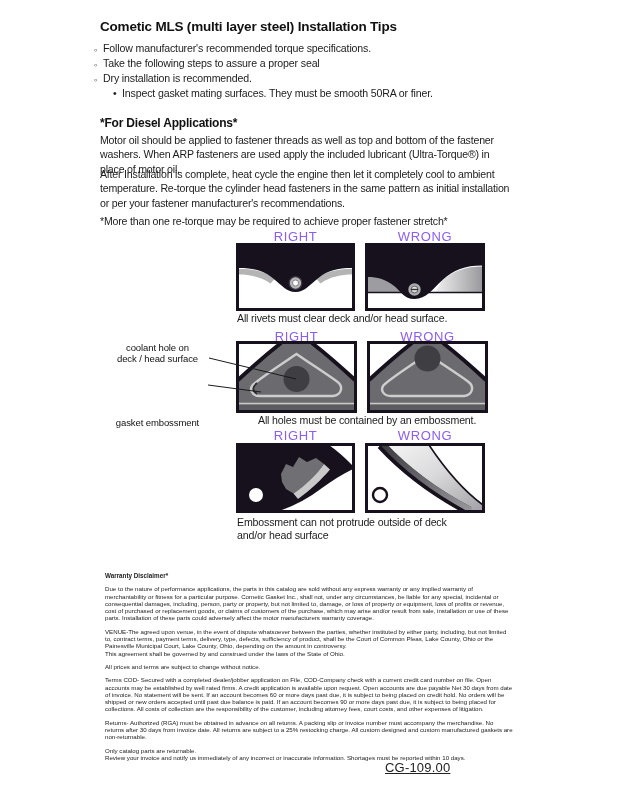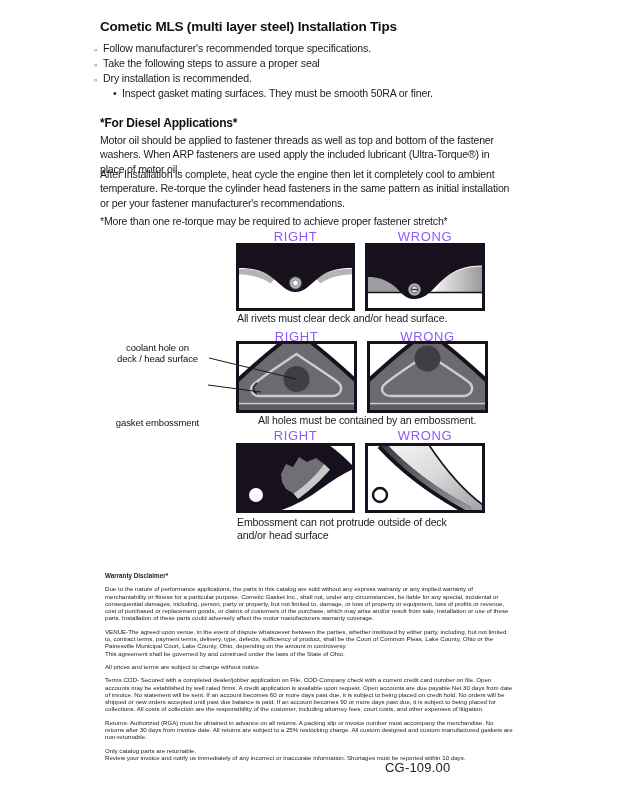--- a/index.html
+++ b/index.html
@@ -32,21 +32,21 @@
   .cap2 { left:258px; top:414px; }
   .cap3 { left:237px; top:516px; width:270px; white-space:pre-line; }
   .side-label { position:absolute; left:0; width:99px; text-align:center; font-size:9.5px;
     line-height:10.8px; letter-spacing:-0.1px; white-space:pre-line; color:#111; }
   .sl-coolant { top:13px; }
   .sl-emboss { top:47px;margin-top:41px; }
   .leader { position:absolute; left:0; top:0; pointer-events:none; }
   .warranty { left:105px; top:572px; width:409px; font-size:6.15px; line-height:7.3px; color:#222; }
   .warranty-h { font-weight:bold; margin:0 0 6px 0; font-size:6.3px; }
   .wpara { margin:0 0 6px 0; white-space:pre-line; }
-  .code { left:385px; top:760px; font-size:13px; letter-spacing:0.2px; color:#222; }
+  .code { left:385px; top:760px; font-size:13px; letter-spacing:0.2px; color:#222;text-decoration:underline; }
 </style>
 </head>
 <body>
 
 <div class="abs page-title">Cometic MLS (multi layer steel) Installation Tips</div>
 
 <div class="abs tips">
   <div class="tip">Follow manufacturer's recommended torque specifications.</div>
   <div class="tip">Take the following steps to assure a proper seal</div>
   <div class="tip">Dry installation is recommended.</div>

